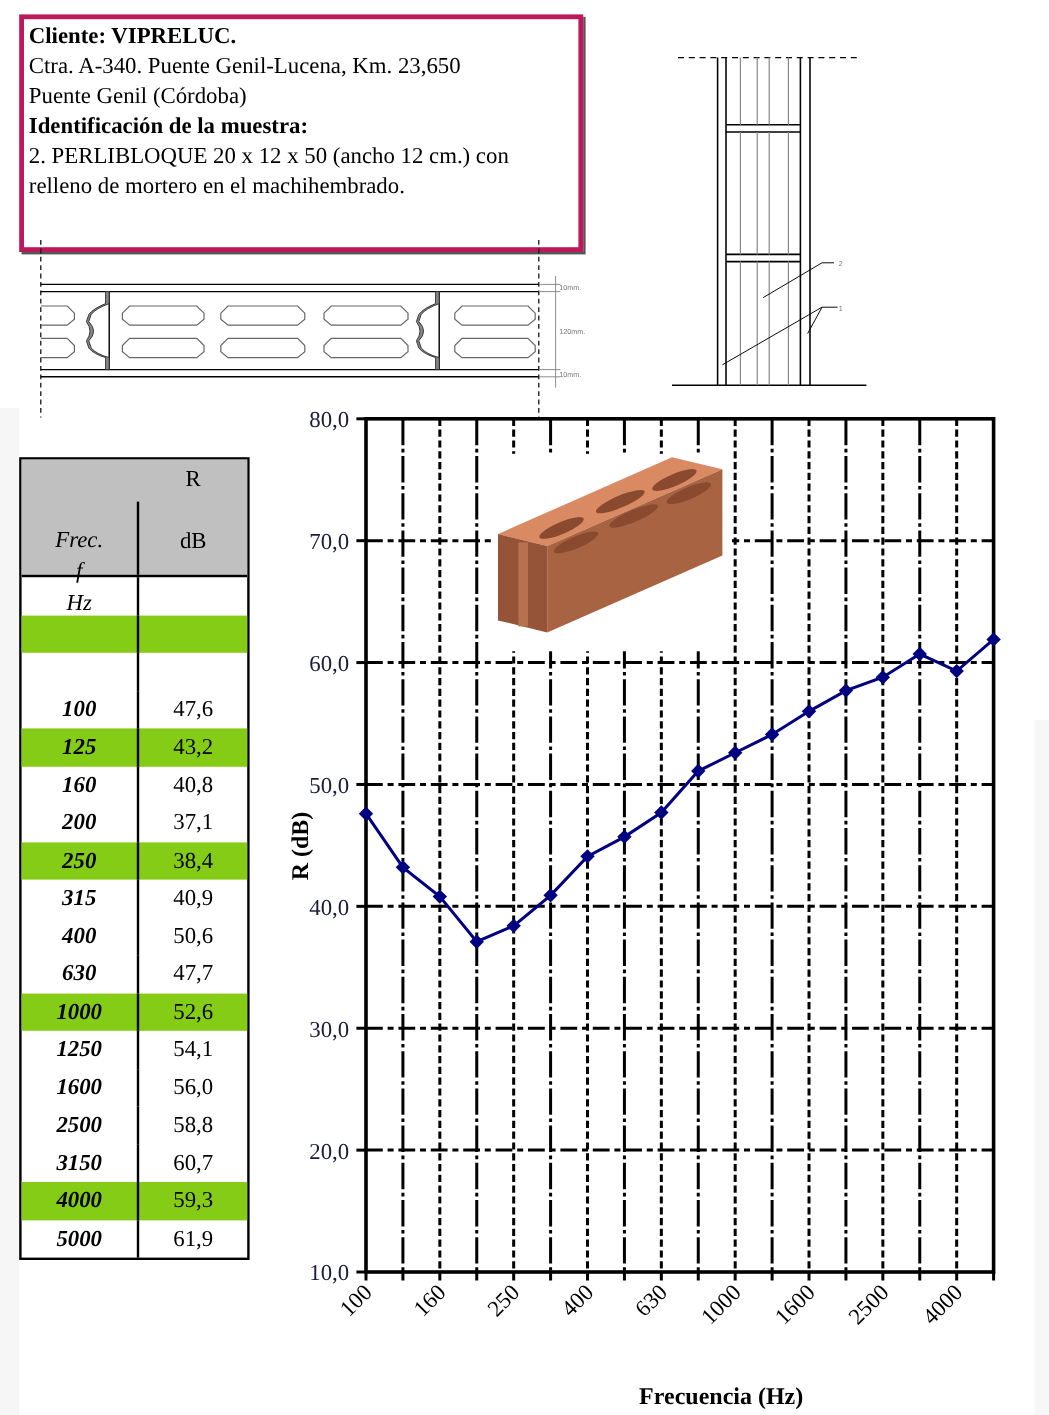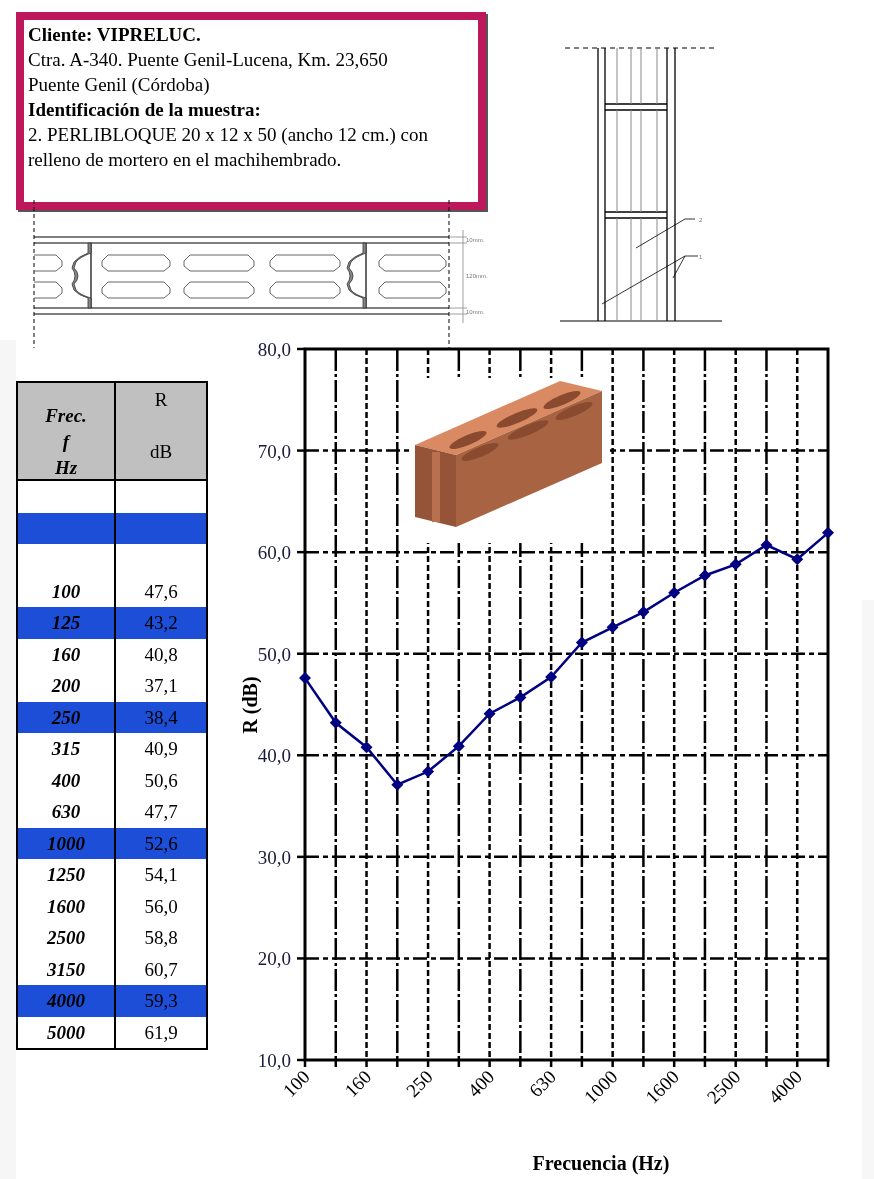--- a/index.html
+++ b/index.html
@@ -7,42 +7,42 @@
     width: 874px; height: 1179px; position: relative; overflow: hidden;
     background: #ffffff;
     font-family: "Liberation Serif", serif;
     color: #000;
   }
   .left-pale { position: absolute; left: 0; top: 340px; width: 16px; height: 839px; background: #f6f6f6; }
   .right-pale { position: absolute; left: 862px; top: 600px; width: 12px; height: 579px; background: #f7f7f7; }
 
   .info-box {
     position: absolute; left: 16px; top: 12px; width: 470px; height: 198px;
-    border: 8px solid #be185d; box-shadow: 2px 2px 0 #555;
+    border: 4px solid #be185d; box-shadow: 2px 2px 0 #555;
     background: #fff; padding: 2px 4px; box-sizing: border-box;
     font-size: 19px; line-height: 25px;
   }
   .info-box .b { font-weight: bold; }
 
   .plan { position: absolute; left: 20px; top: 200px; }
   .section { position: absolute; left: 540px; top: 30px; }
 
   .tbl {
     position: absolute; left: 16px; top: 381px; width: 192px;
     border: 2px solid #000; box-sizing: border-box; border-collapse: collapse;
     font-size: 19px;
   }
   .tbl .hdr { display: flex; background: #c0c0c0; height: 96px; border-bottom: 2px solid #000; }
   .tbl .col-f { width: 98px; border-right: 2px solid #000; text-align: center; box-sizing: border-box; }
   .tbl .col-r { flex: 1; text-align: center; }
   .tbl .hdr .col-f div, .tbl .hdr .col-r div { height: 26px; line-height: 26px; }
-  .tbl .hdr .col-f { font-style: italic; font-weight: bold; padding-top: 20px; }
+  .tbl .hdr .col-f { font-style: italic; font-weight: normal; padding-top: 20px; margin-top: 35px; }
   .tbl .hdr .col-r { padding-top: 4px; }
   .row { display: flex; height: 31.5px; line-height: 31.5px; }
-  .row.grey { background: #1d4ed8; }
+  .row.grey { background: #84cc16; }
   .row .col-f { font-style: italic; font-weight: bold; }
   .row .col-f, .row .col-r { height: 100%; }
 
   .chart { position: absolute; left: 0; top: 0; }
   .ylab-num { font-size: 19px; fill: #1a1a3a; }
   .xtick { font-size: 19px; }
   .axis-title { font-size: 20px; font-weight: bold; }
 
   .brick { position: absolute; left: 410px; top: 378px; }
 </style>

